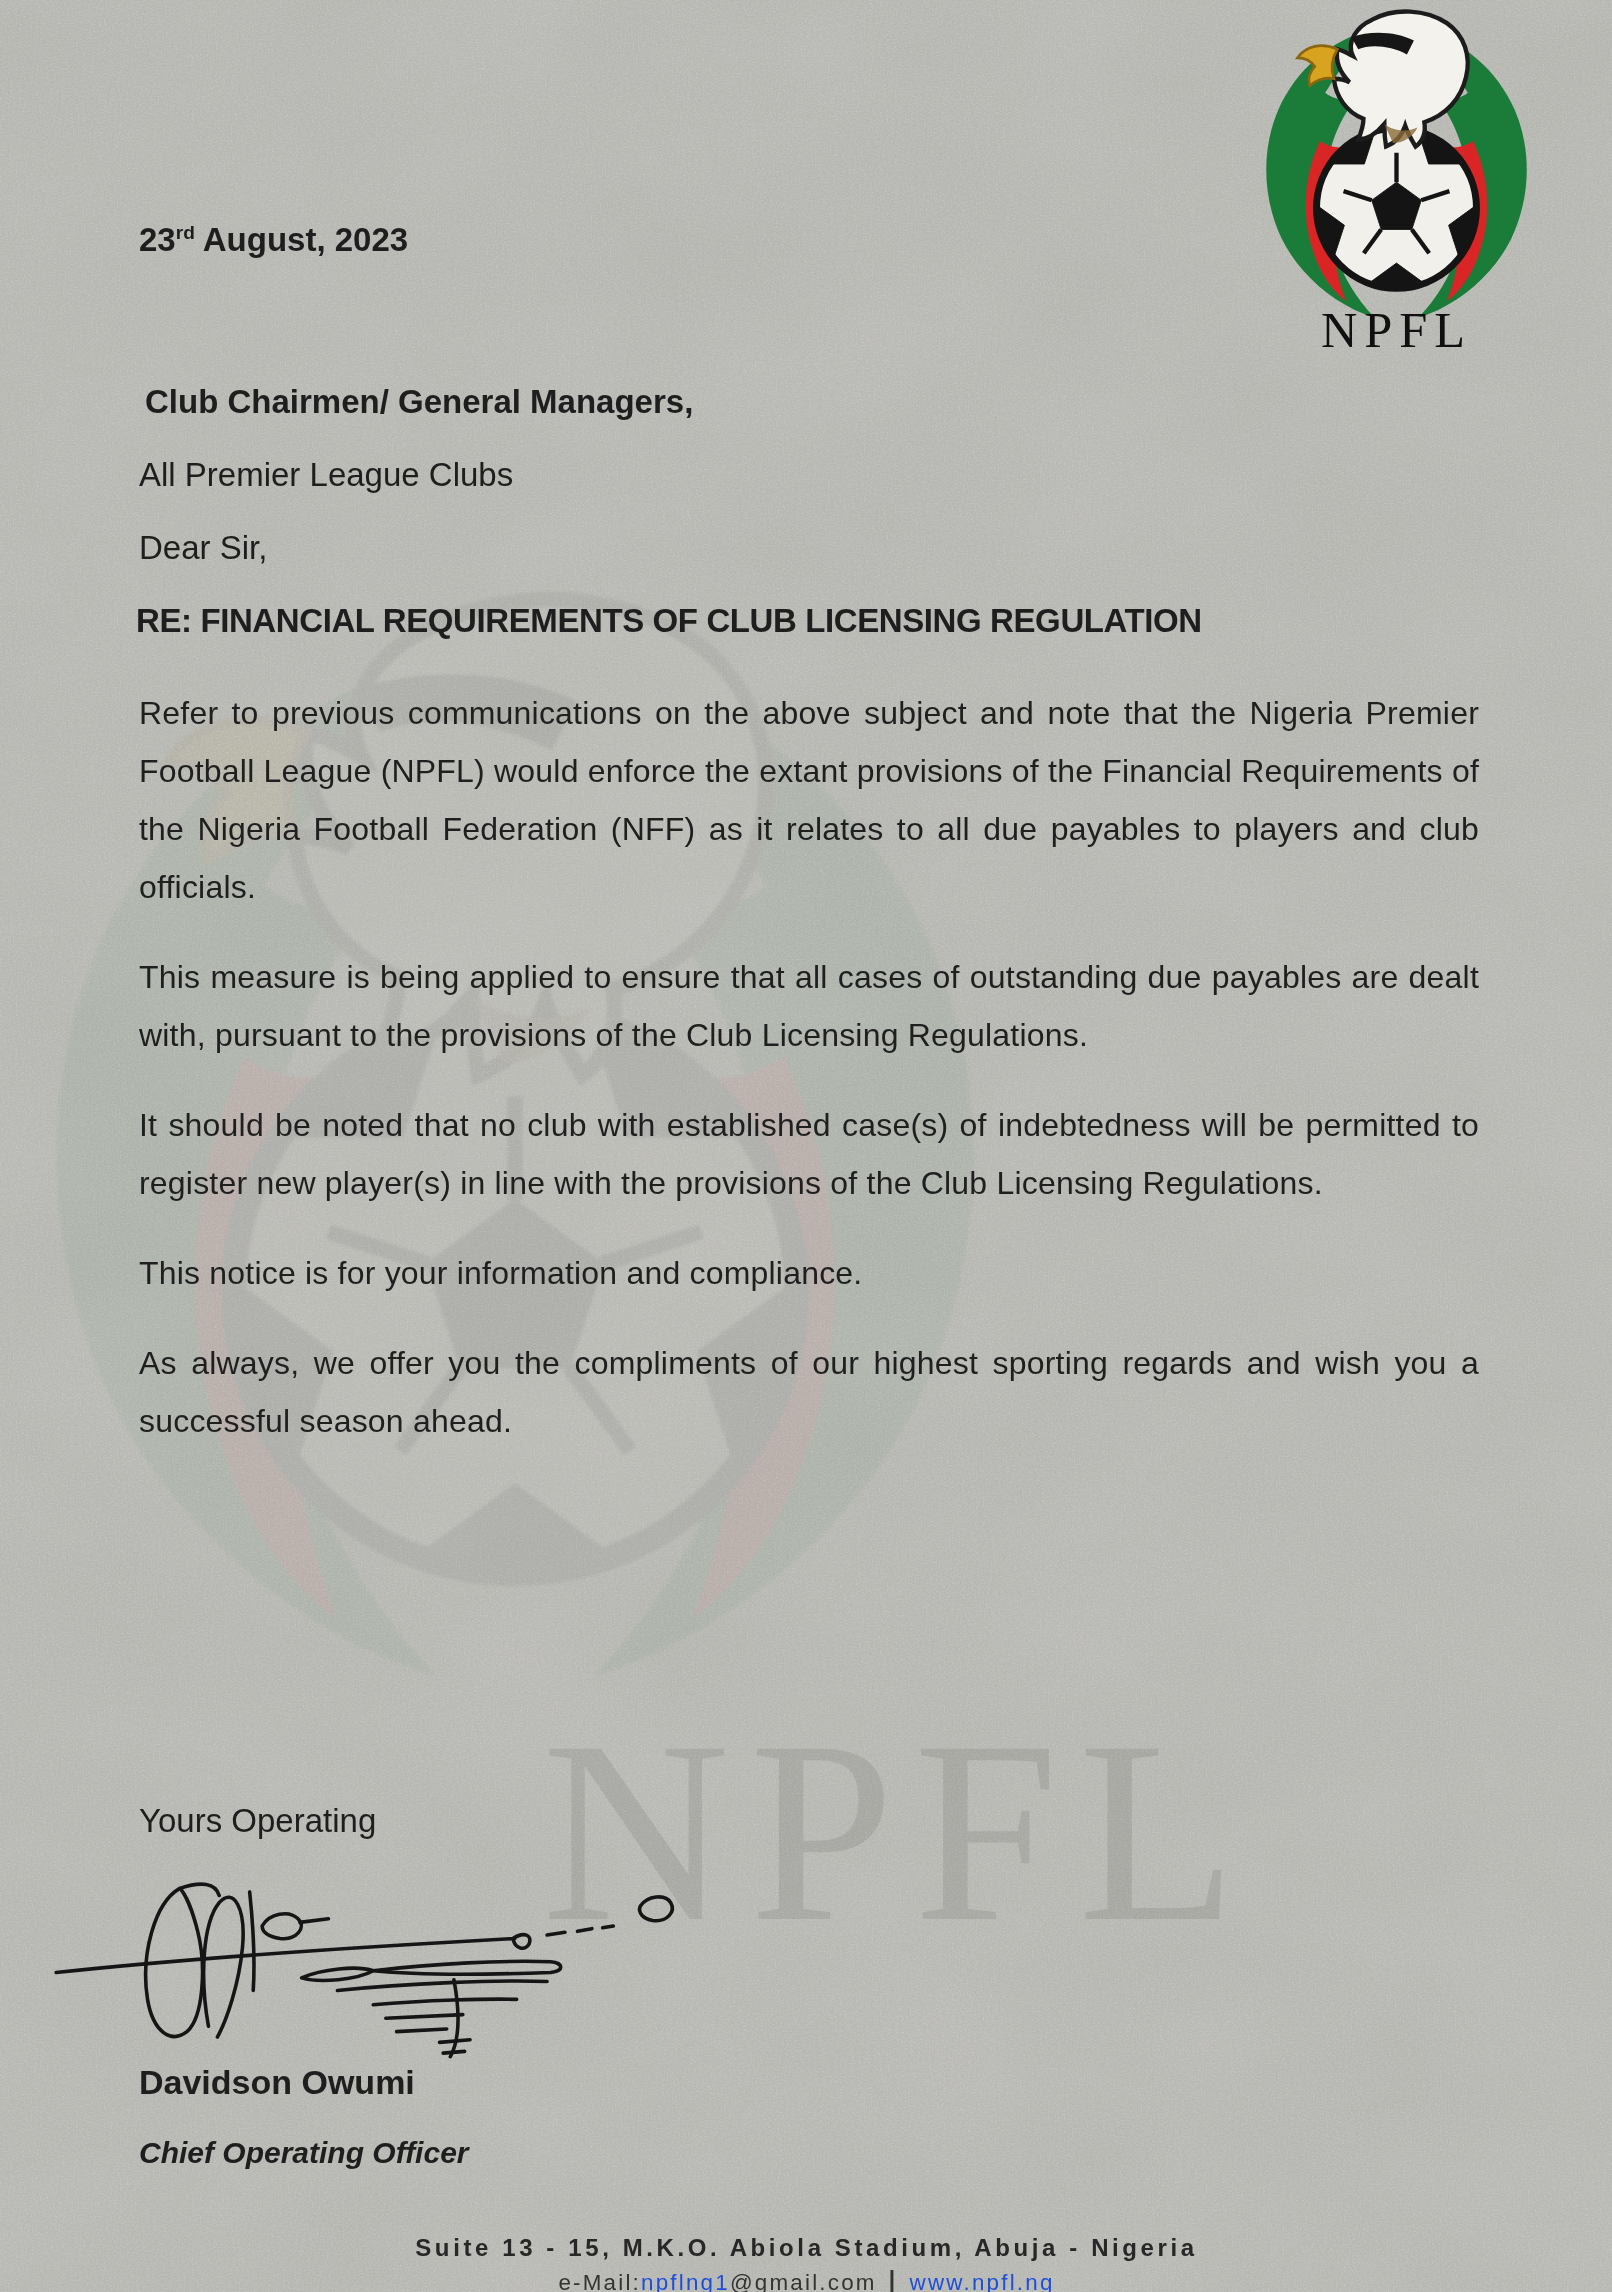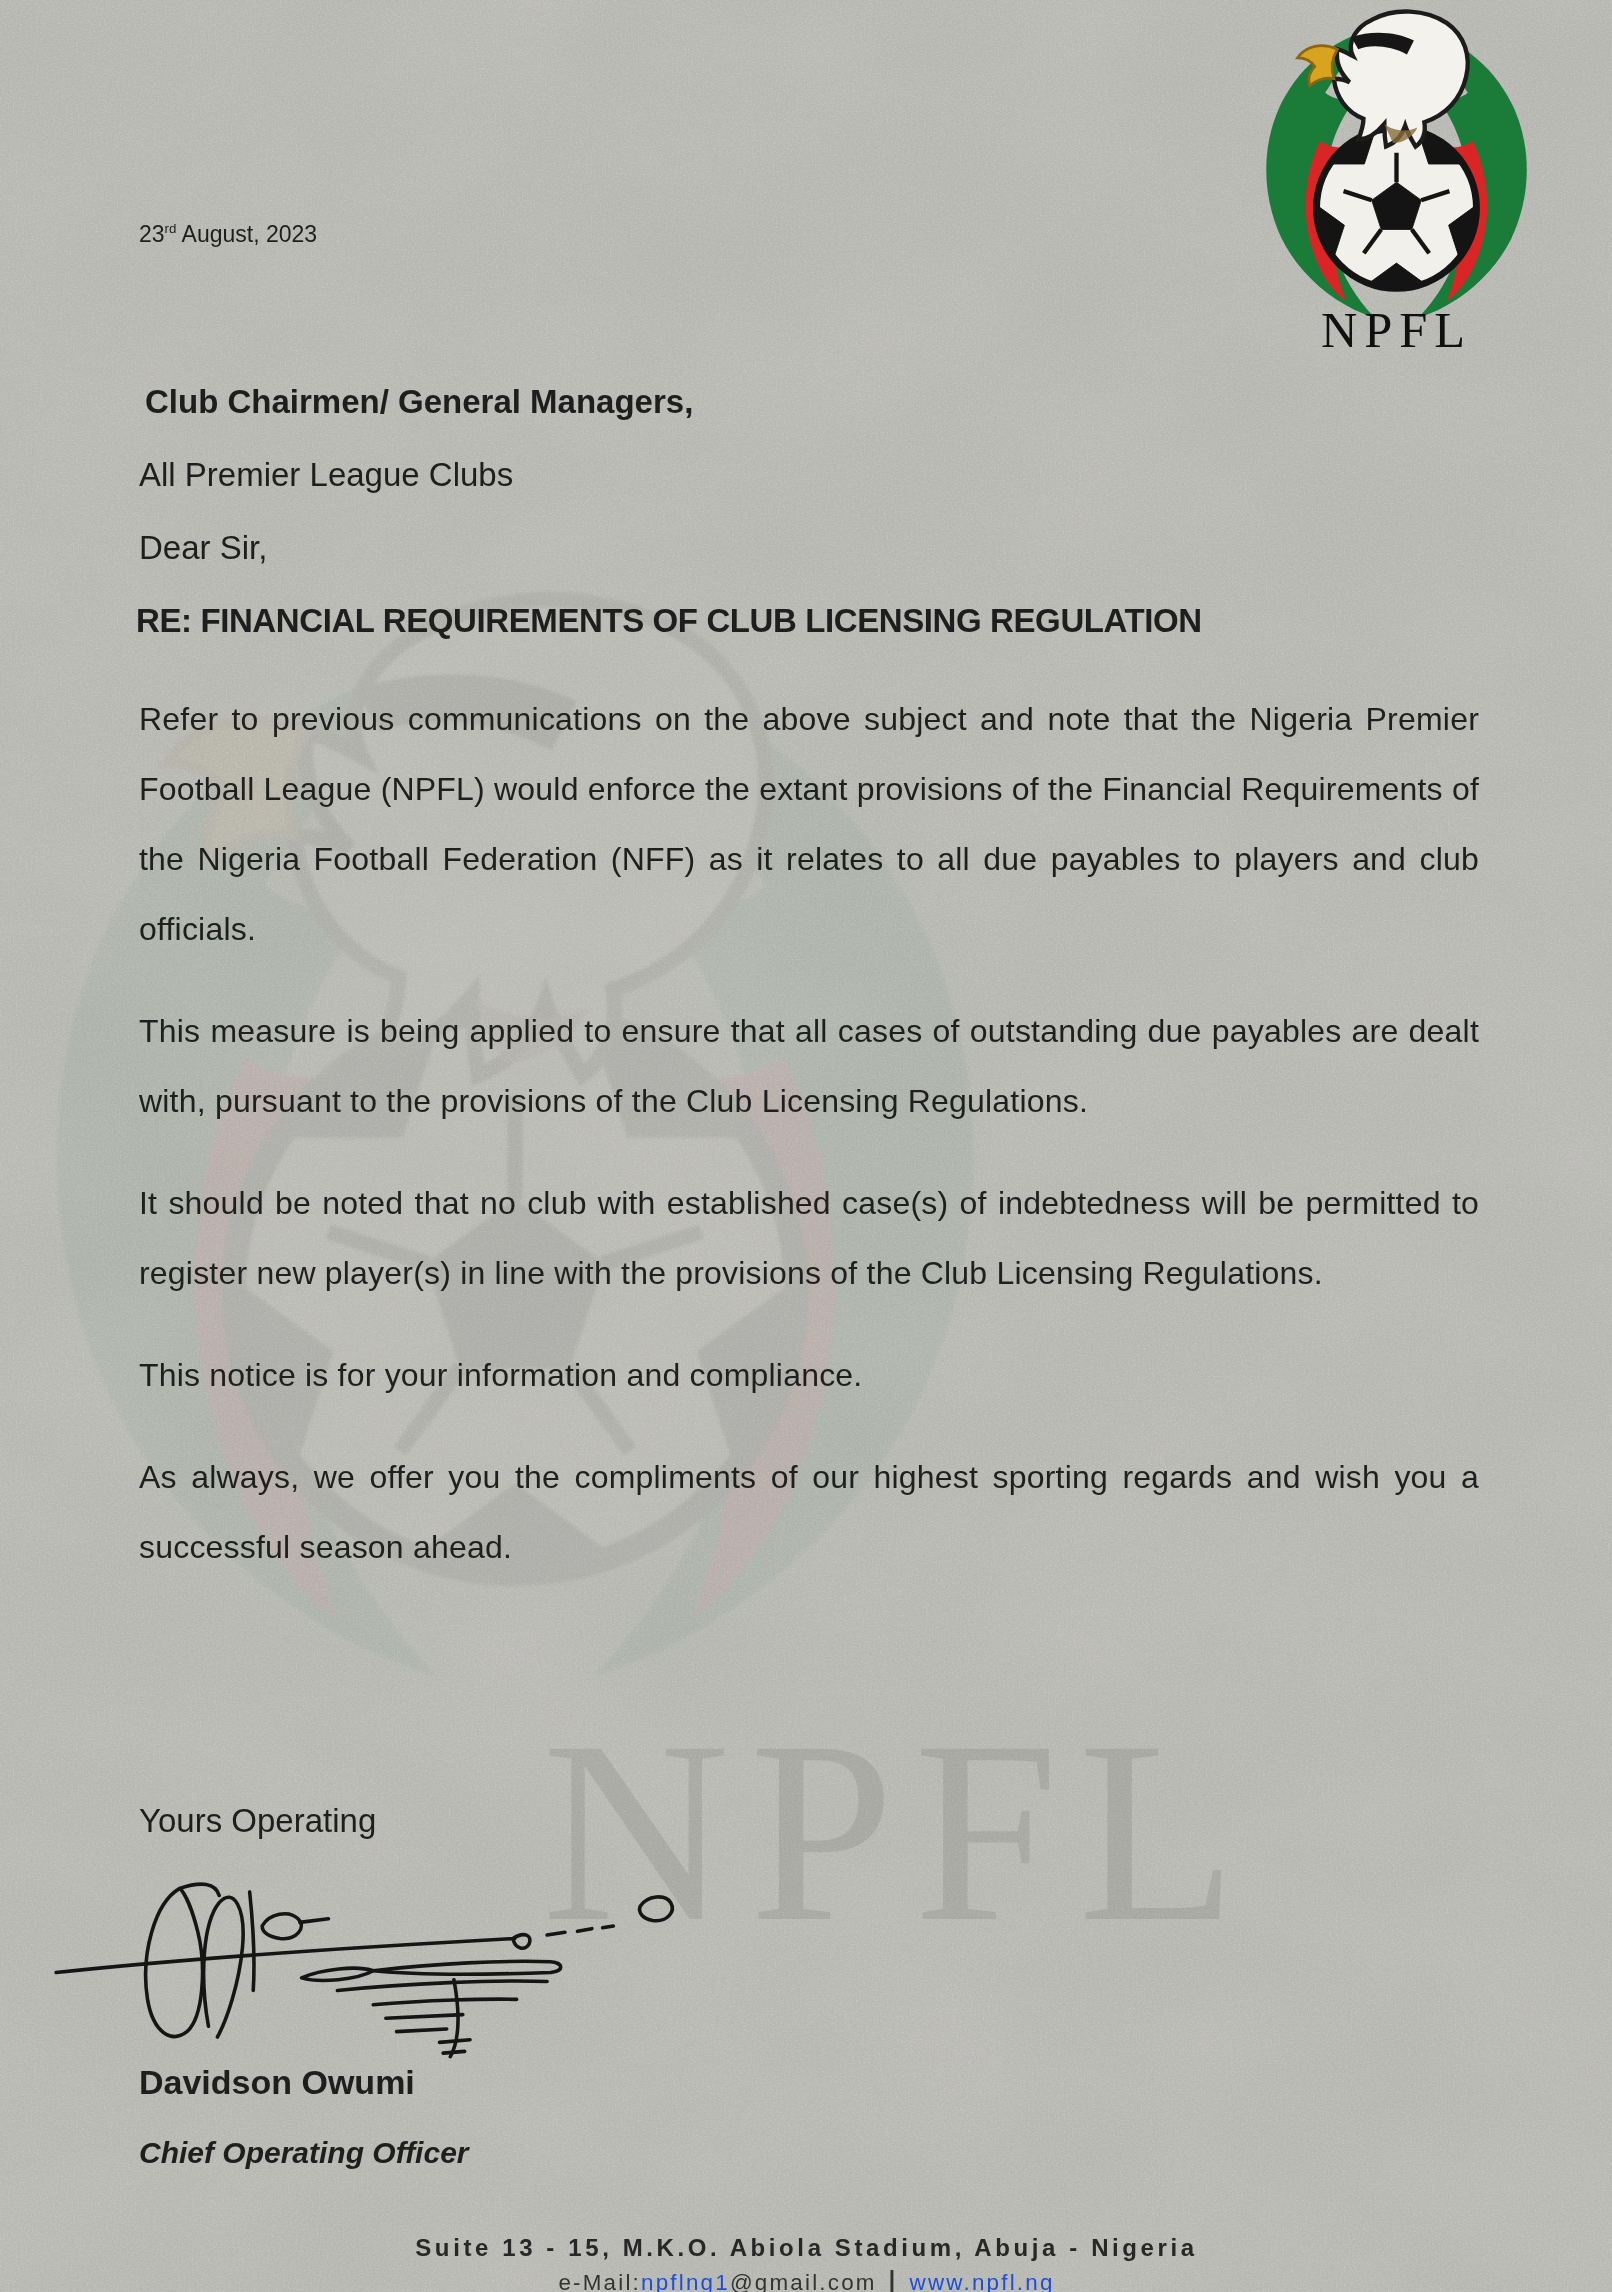--- a/index.html
+++ b/index.html
@@ -21,30 +21,30 @@
     position:absolute; left:542px; top:1682px;
     font-family:"Liberation Serif","DejaVu Serif",serif;
     font-size:260px; letter-spacing:19.7px; color:#3e3e39; opacity:0.12;
     white-space:nowrap;
   }
 
   
   .logo{ position:absolute; left:1240px; top:3.6px; width:313px; }
 
   
-  .date-line{ left:139px; top:221px; font-size:23px; }
+  .date-line{ left:139px; top:221px; font-size:33px;font-weight:bold; }
   .date-line sup{ font-size:0.58em; vertical-align:super; }
   .recipient-1{ left:139px; top:383px; font-size:33px; font-weight:bold;margin-left:6px; }
   .recipient-2{ left:139px; top:456px; font-size:33px; }
   .salutation{ left:139px; top:529px; font-size:33px; }
   .subject{ left:136px; top:602px; font-size:33px; font-weight:bold; letter-spacing:-0.4px; }
 
   .body-copy{
     position:absolute; left:139px; top:684px; width:1340px;
-    font-size:32px; line-height:70px; text-align:justify;
+    font-size:32px; line-height:58px; text-align:justify;
     letter-spacing:0.2px; color:#1f1f1f;
   }
   .body-copy p{ margin-bottom:32px; }
 
   .closing{ left:139px; top:1802px; font-size:33px; }
   .signature{ position:absolute; left:49px; top:1872px; width:636px; height:193px; }
   .signatory-name{ left:139px; top:2063px; font-size:34px; font-weight:bold; }
   .signatory-title{ left:139px; top:2136px; font-size:30px; font-weight:bold; font-style:italic; }
 
   

